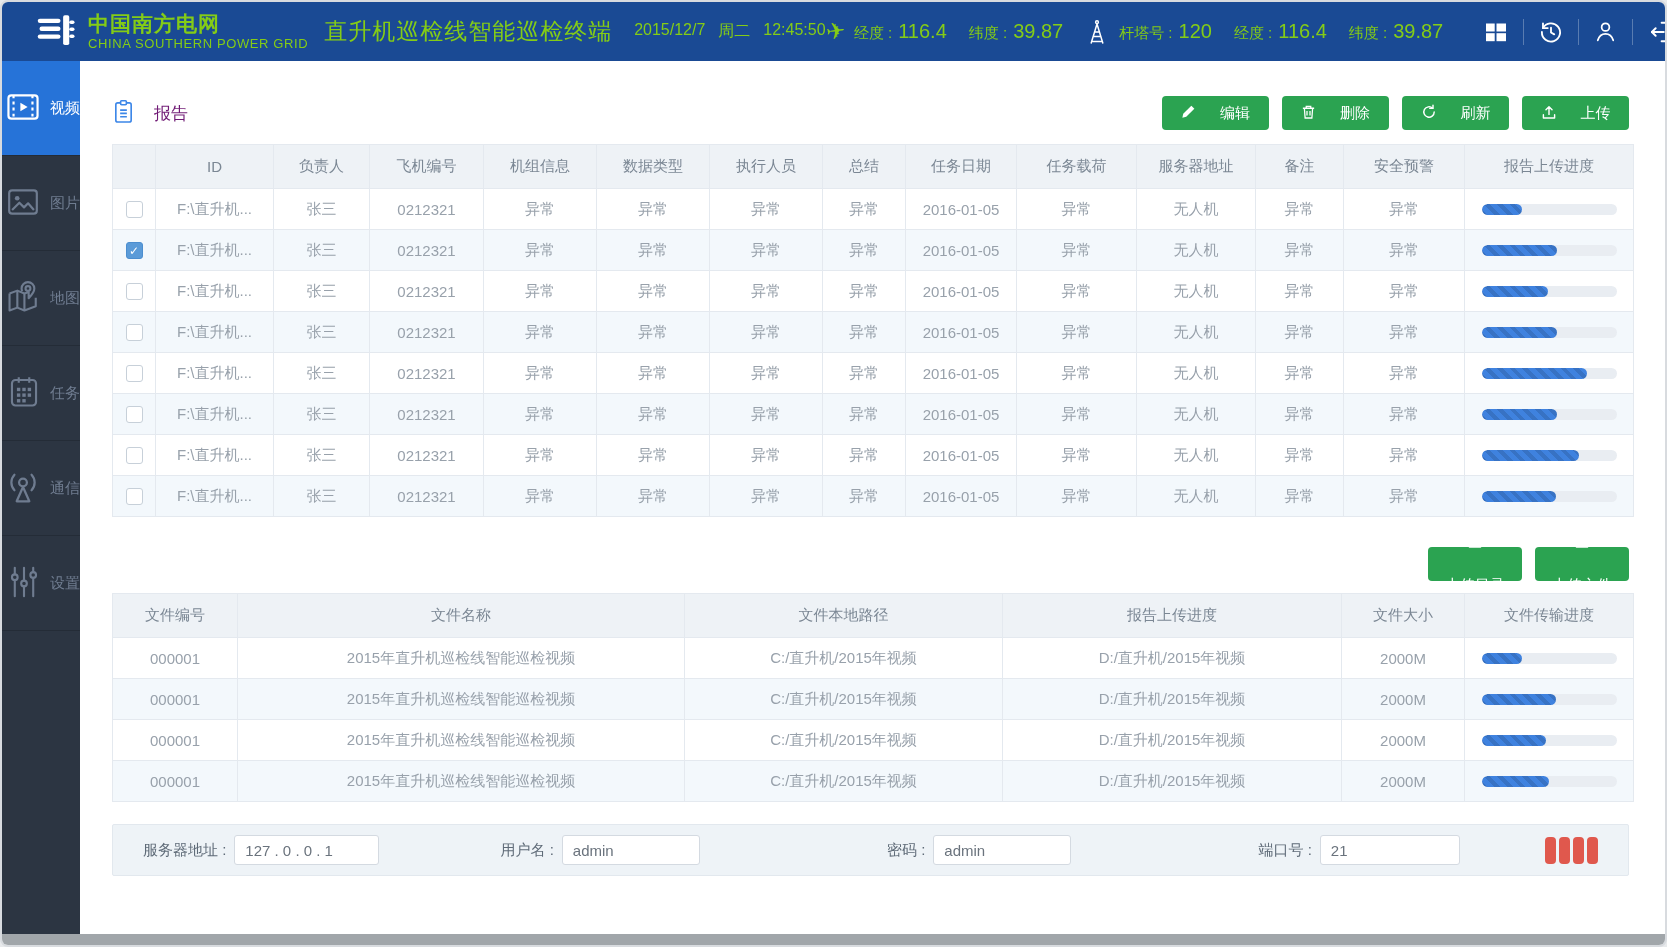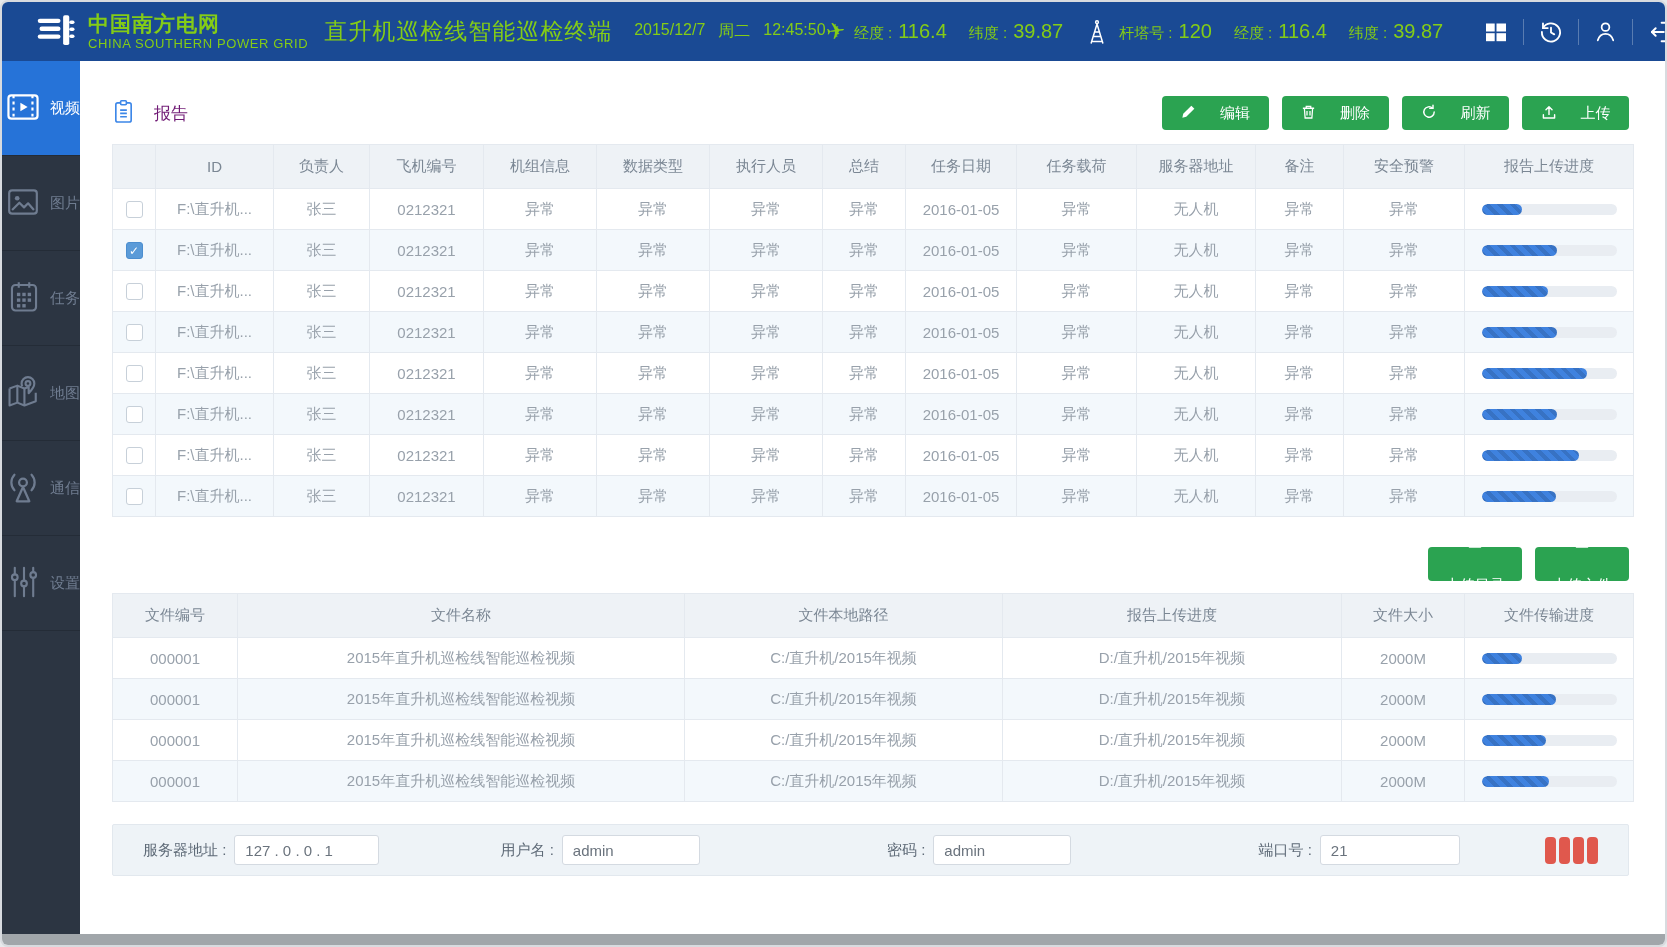--- a/index.html
+++ b/index.html
@@ -190,50 +190,50 @@
       </div>
       <div class="side-item">
         <span>
           <svg width="36" height="32" viewBox="0 0 24 22" fill="none" stroke-width="1.5">
             <rect x="2.5" y="3" width="19" height="16" rx="2"></rect>
             <circle cx="8" cy="8.4" r="1.6" fill="currentColor" stroke="none"></circle>
             <path d="M4.5 16.5l5-5 3.2 3.2 2.8-2.8 4 4.6" stroke-linejoin="round"></path>
           </svg>
         </span>
         <span>图片</span>
+      </div>
+      <div class="side-item">
+        <span>
+          <svg width="36" height="34" viewBox="0 0 24 24" fill="none" stroke-width="1.5" stroke-linejoin="round">
+            <path d="M2.5 9.5l5.5-2 5 2 3-1v4.3c2-2 4-4.6 4-6.8A4.5 4.5 0 0 0 15.5 1.5 4.5 4.5 0 0 0 11 6c0 .6.2 1.3.4 1.9"></path>
+            <path d="M2.5 9.5v12l5.5-2 5 2 8-3v-6"></path>
+            <path d="M8 7.5v12M13 9.5v12"></path>
+            <circle cx="15.5" cy="6" r="1.7"></circle>
+          </svg>
+        </span>
+        <span>地图</span>
       </div>
       <div class="side-item">
         <span>
           <svg width="34" height="34" viewBox="0 0 24 24" fill="none" stroke-width="1.5">
             <rect x="3.5" y="3.5" width="17" height="18" rx="2.5"></rect>
             <path d="M8.3 1.5v4M15.7 1.5v4"></path>
             <g fill="currentColor" stroke="none">
               <rect x="7" y="9" width="2.4" height="2.4"></rect>
                 <rect x="10.8" y="9" width="2.4" height="2.4"></rect>
                 <rect x="14.6" y="9" width="2.4" height="2.4"></rect>
               <rect x="7" y="13" width="2.4" height="2.4"></rect>
                 <rect x="10.8" y="13" width="2.4" height="2.4"></rect>
                 <rect x="14.6" y="13" width="2.4" height="2.4"></rect>
               <rect x="7" y="17" width="2.4" height="2.4"></rect>
                 <rect x="10.8" y="17" width="2.4" height="2.4"></rect>
             </g>
           </svg>
         </span>
         <span>任务</span>
-      </div>
-      <div class="side-item">
-        <span>
-          <svg width="36" height="34" viewBox="0 0 24 24" fill="none" stroke-width="1.5" stroke-linejoin="round">
-            <path d="M2.5 9.5l5.5-2 5 2 3-1v4.3c2-2 4-4.6 4-6.8A4.5 4.5 0 0 0 15.5 1.5 4.5 4.5 0 0 0 11 6c0 .6.2 1.3.4 1.9"></path>
-            <path d="M2.5 9.5v12l5.5-2 5 2 8-3v-6"></path>
-            <path d="M8 7.5v12M13 9.5v12"></path>
-            <circle cx="15.5" cy="6" r="1.7"></circle>
-          </svg>
-        </span>
-        <span>地图</span>
       </div>
       <div class="side-item">
         <span>
           <svg width="36" height="36" viewBox="0 0 24 24" fill="none" stroke-width="1.5" stroke-linecap="round" stroke-linejoin="round">
             <circle cx="12" cy="9" r="2.6"></circle>
             <path d="M6.3 14.2A7.6 7.6 0 0 1 6.3 3.8M17.7 3.8a7.6 7.6 0 0 1 0 10.4"></path>
             <path d="M12 12l4.2 9.5H7.8z"></path>
           </svg>
         </span>
         <span>通信</span>

